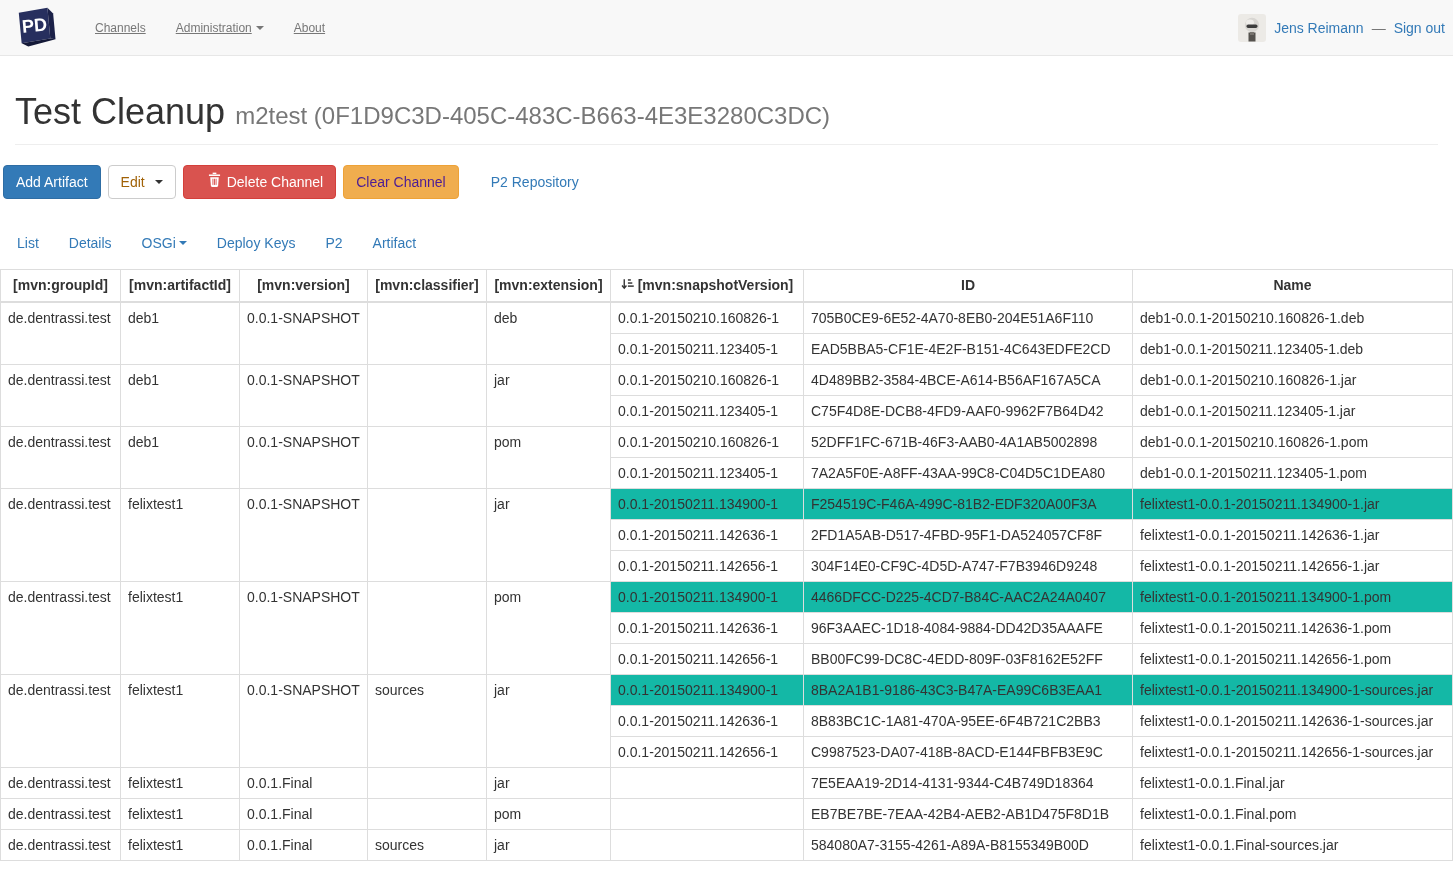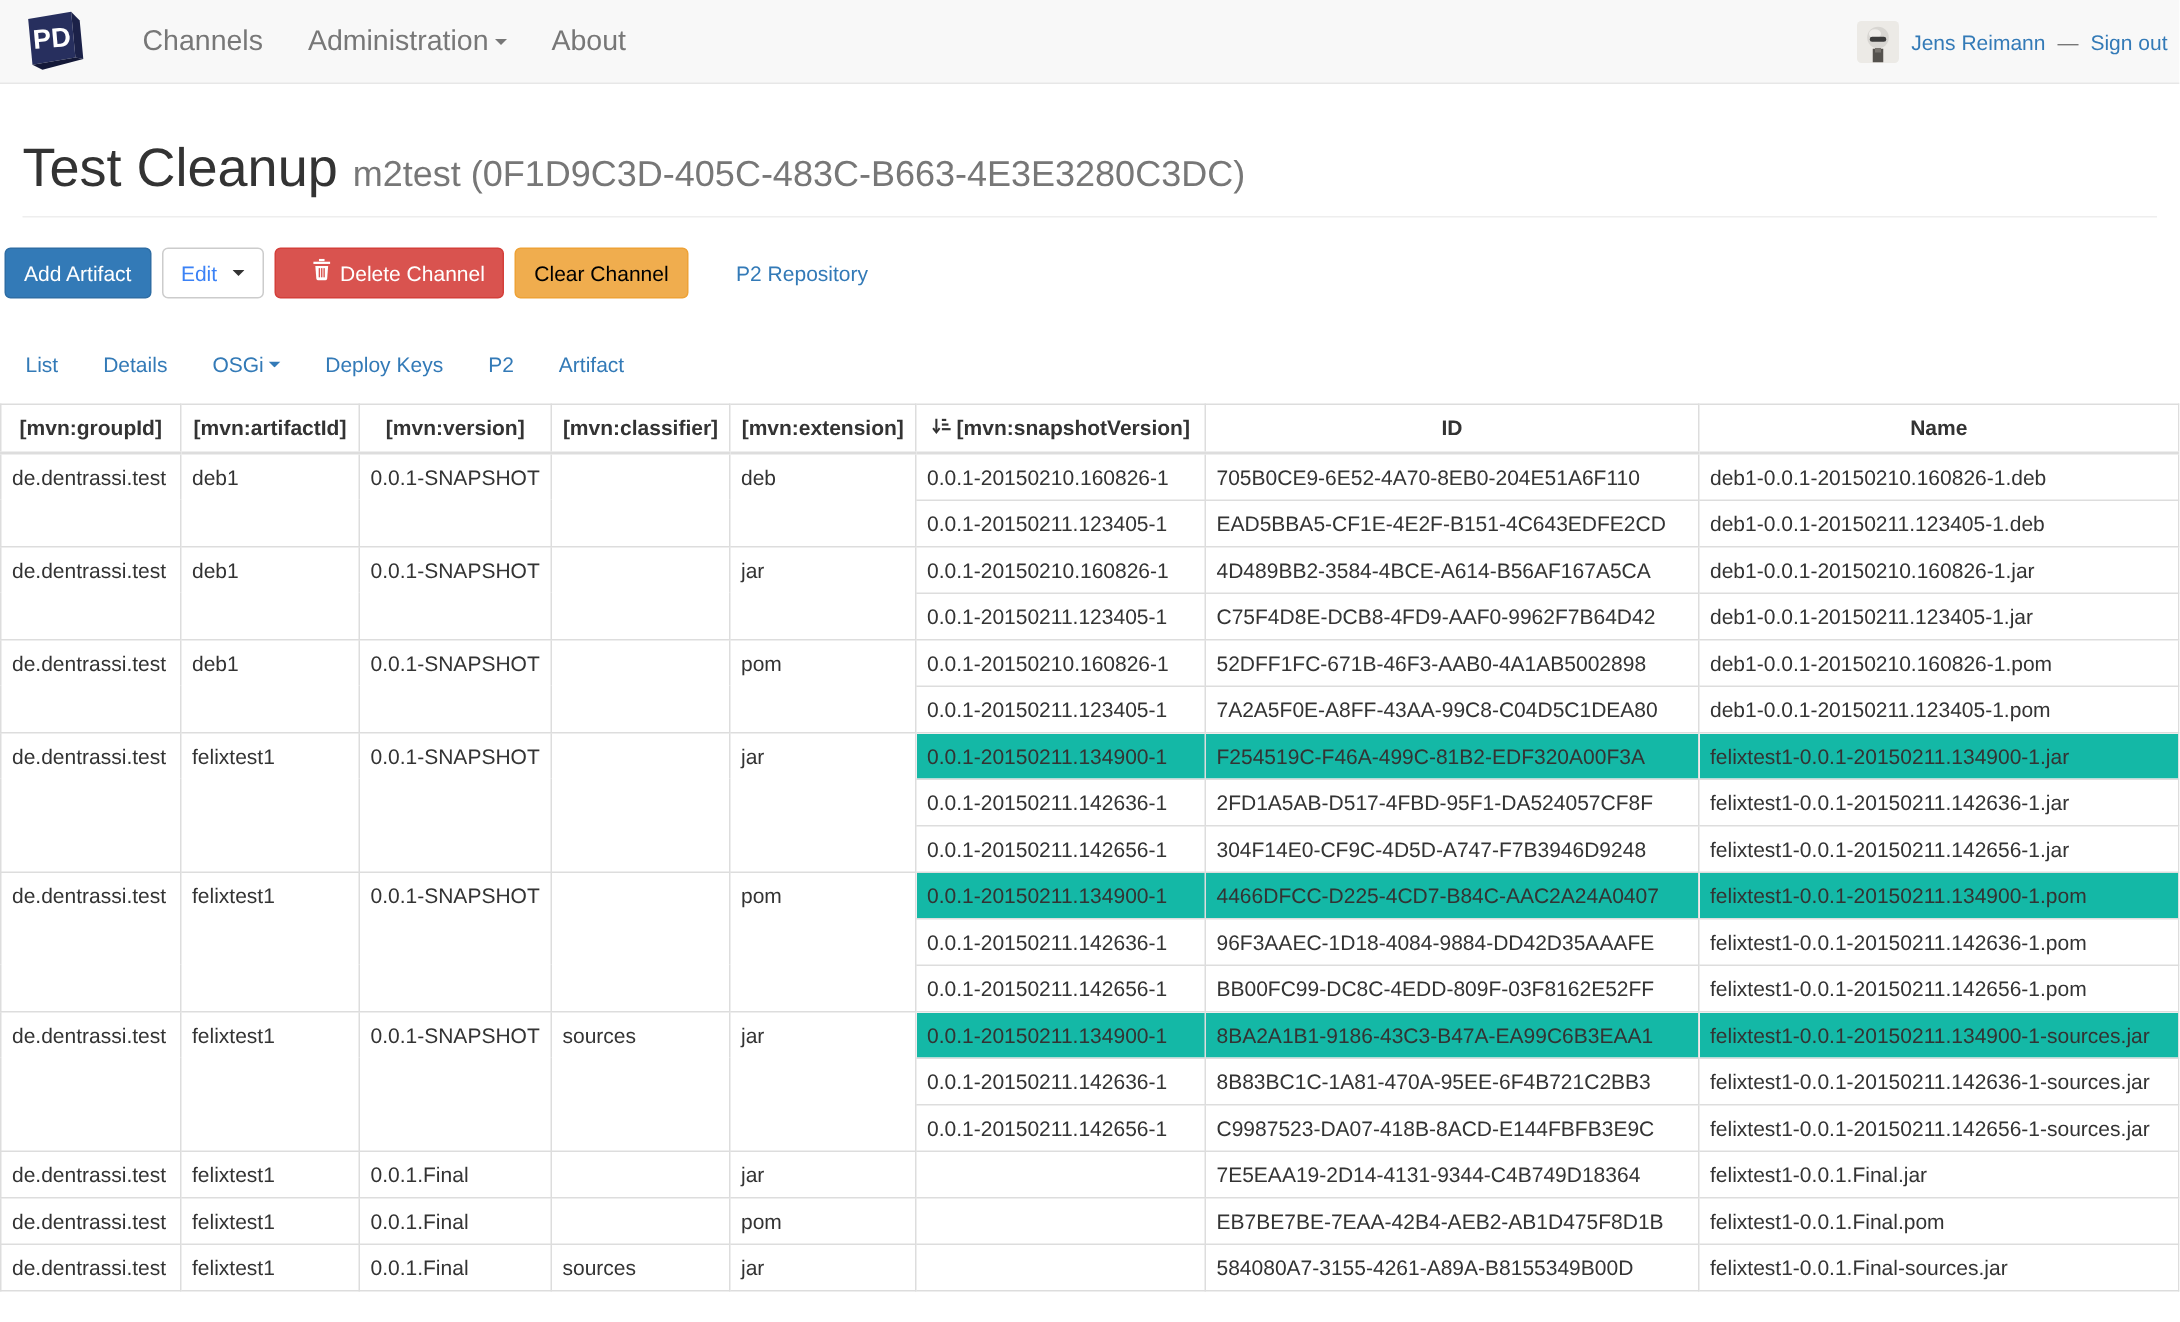--- a/index.html
+++ b/index.html
@@ -8,22 +8,22 @@
   a { text-decoration: none; }
 
   
   .navbar {
     height: 56px; background: #f8f8f8; border-bottom: 1px solid #e7e7e7;
     display: flex; align-items: center; padding: 0 8px 0 14px;
   }
   .brand { display: flex; align-items: center; margin-right: 24px; cursor: pointer; }
   .nav-left { display: flex; align-items: center; }
   .nav-item {
-    color: #777; padding: 10px 15px; font-size: 19px; cursor: pointer;
-    display: inline-flex; align-items: center; gap: 4px;
+    color: #777; padding: 10px 15px; font-size: 12px; cursor: pointer;
+    display: inline-flex; align-items: center; gap: 4px; text-decoration: underline;
   }
   .nav-right { margin-left: auto; display: flex; align-items: center; gap: 8px; justify-content: space-between; }
   .nav-link { color: #337ab7; cursor: pointer; }
   .nav-sep { color: #777; }
   .avatar { width: 28px; height: 28px; border-radius: 3px; overflow: hidden; }
 
   .caret {
     display: inline-block; width: 0; height: 0; vertical-align: middle;
     border-top: 4px dashed; border-right: 4px solid transparent; border-left: 4px solid transparent;
   }
@@ -40,23 +40,23 @@
 
   
   .toolbar { margin: 20px 15px 0 3px; display: flex; align-items: center; }
   .btn {
     display: inline-flex; align-items: center; gap: 6px;
     padding: 6px 12px; font-size: 14px; line-height: 20px; border-radius: 4px;
     border: 1px solid transparent; cursor: pointer; margin-right: 7px;
     font-family: "Liberation Sans", sans-serif;
   }
   .btn-primary { background: #337ab7; border-color: #2e6da4; color: #fff; }
-  .btn-default { background: #fff; border-color: #ccc; color: #3b82f6; }
+  .btn-default { background: #fff; border-color: #ccc; color: #a16207; }
   .btn-danger  { background: #d9534f; border-color: #d43f3a; color: #fff; padding-left: 24px; }
-  .btn-warning { background: #f0ad4e; border-color: #eea236; color: #000000; }
+  .btn-warning { background: #f0ad4e; border-color: #eea236; color: #4c1d95; }
   .btn-link    { background: transparent; border-color: transparent; color: #337ab7; margin-left: 12px; }
 
   
   .tabs { margin: 26px 0 8px 2px; display: flex; }
   .tab {
     color: #337ab7; padding: 10px 15px; cursor: pointer; border-radius: 4px;
     display: inline-flex; align-items: center;
   }
 
   

